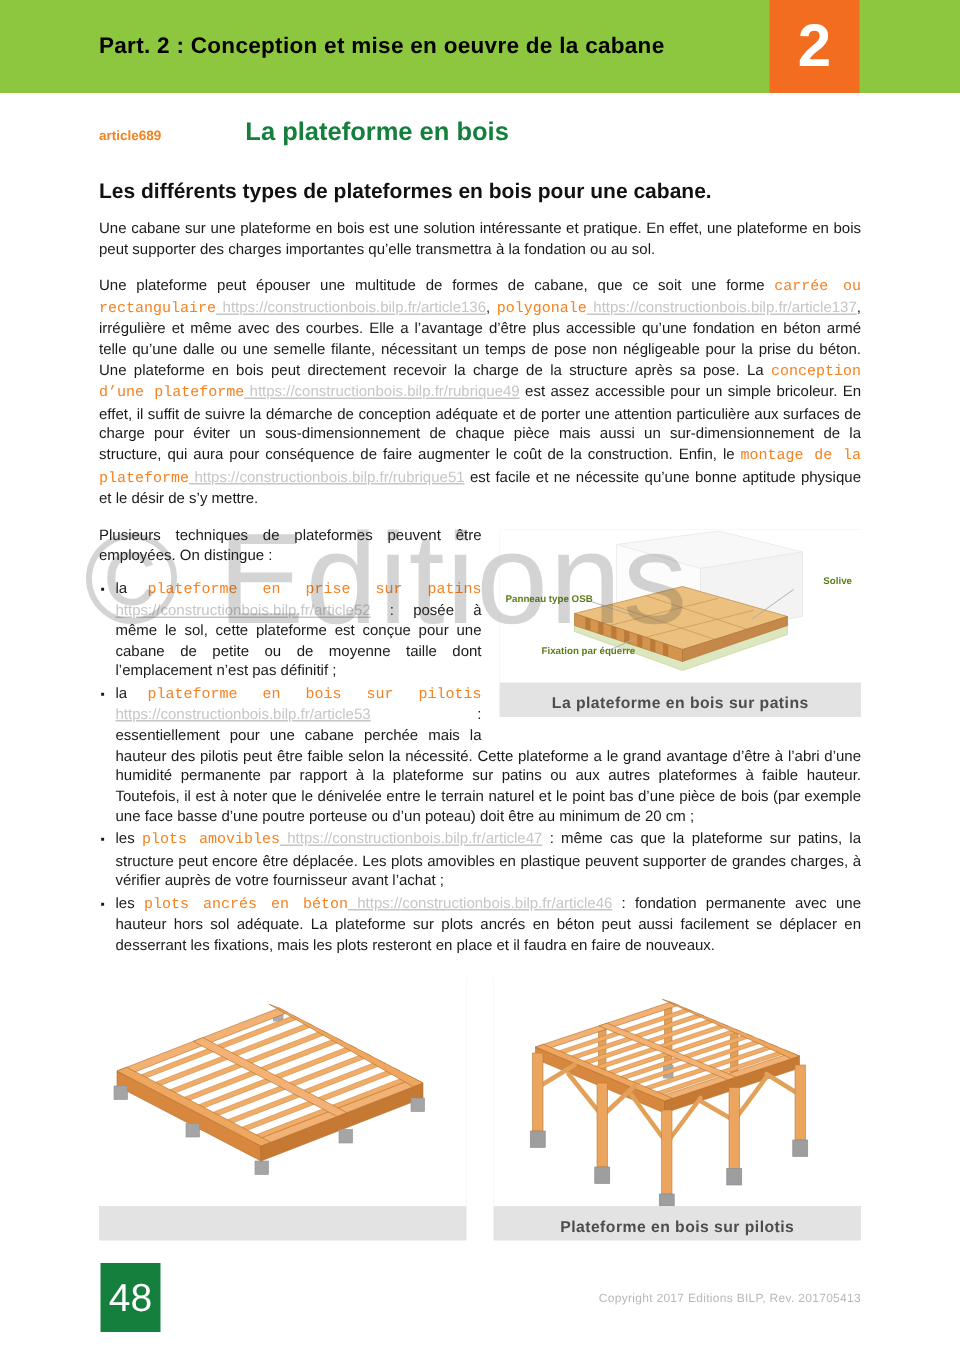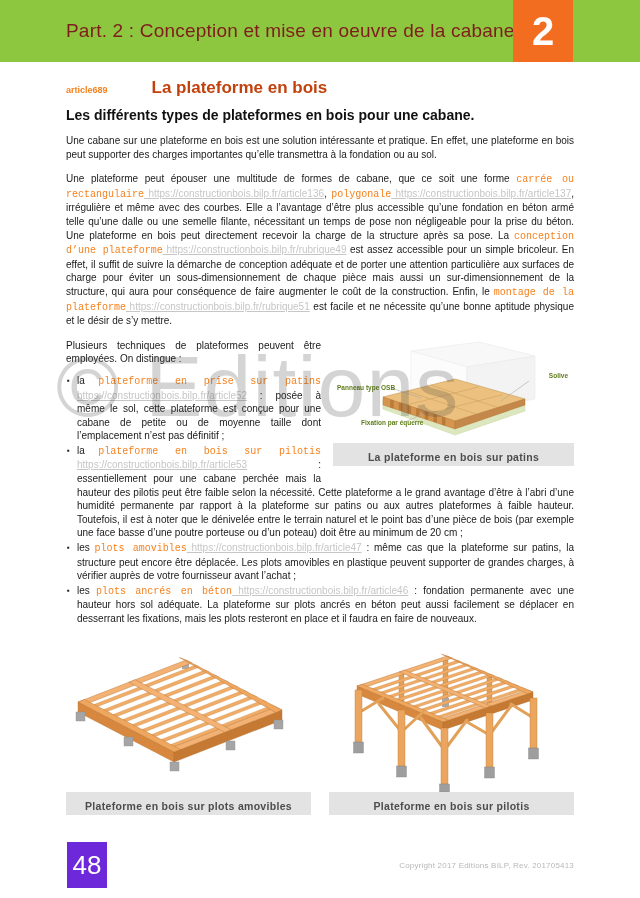--- a/index.html
+++ b/index.html
@@ -2,29 +2,29 @@
 <html><head>
 <meta charset="utf-8">
 <style>
   html,body{margin:0;padding:0;background:#ffffff;}
   .page{position:relative;width:640px;height:898px;background:#ffffff;overflow:hidden;
         font-family:"Liberation Sans",sans-serif;color:#1a1a1a;}
 
   
   .band{position:absolute;top:0;left:0;width:640px;height:62px;background:#8DC63F;}
   .band-title{position:absolute;left:66px;top:50%;transform:translateY(-50%);
-        color:#7f1d1d;font-size:19px;font-weight:normal;letter-spacing:0.2px;white-space:nowrap;}
+        color:#000000;font-size:15px;font-weight:bold;letter-spacing:0.2px;white-space:nowrap;}
   .chapter-box{position:absolute;left:513px;top:0;width:60px;height:62px;background:#F36D21;
         color:#fff;font-size:40px;font-weight:bold;display:flex;align-items:center;justify-content:center;}
 
   
-  .content{position:absolute;top:62px;left:0;width:640px;box-sizing:border-box;padding:16px 66px 0 66px;}
+  .content{position:absolute;top:50px;left:0;width:640px;box-sizing:border-box;padding:16px 66px 0 66px;}
   .article-head{display:flex;align-items:baseline;gap:8px;}
   .article-id{color:#F58220;font-size:9px;font-weight:bold;}
-  .article-title{color:#c2410c;font-size:17px;font-weight:bold;margin:0;padding-left:36px;}
+  .article-title{color:#15803d;font-size:17px;font-weight:bold;margin:12px;padding-left:36px;}
   .subtitle{font-size:14px;font-weight:bold;color:#111;margin:9px 0 0 0;}
   p.body{font-size:10px;line-height:13.6px;text-align:justify;margin:11px 0 0 0;}
   .seg-link{color:#F58220;font-family:Liberation Mono, monospace;}
   .seg-url{color:#C6C6C6;text-decoration:underline;}
 
   .wrap-zone{margin-top:11px;}
   .wrap-zone::after{content:"";display:block;clear:both;}
 
   
   figure{margin:0;}
@@ -47,21 +47,21 @@
   .bottom-figs{display:flex;gap:18px;margin-top:14px;}
   .bottom-figs .panel{width:245px;}
   .bottom-figs .panel-img{height:152px;}
 
   
   .watermark{position:absolute;left:56px;top:330px;z-index:60;pointer-events:none;
         color:rgba(60,60,60,0.22);font-weight:normal;font-size:86px;line-height:112px;
         letter-spacing:1px;white-space:nowrap;}
 
   
-  .pagenum{position:absolute;left:67px;top:842px;width:40px;height:46px;background:#6d28d9;
+  .pagenum{position:absolute;left:67px;top:842px;width:40px;height:46px;background:#15803d;
         color:#fff;font-size:26px;font-weight:normal;display:flex;align-items:center;justify-content:center;}
   .copyright{position:absolute;right:66px;top:861px;font-size:8px;color:#B8B8B8;letter-spacing:0.2px;}
 
   svg{display:block;}
 </style>
 </head>
 <body>
 
 <div class="page">
 
@@ -156,21 +156,20 @@
             <polygon points="120,20 216,70 209.5,72.5 113.5,17.5" fill="#EFA75F" stroke="#B06F2E" stroke-width="0.4"></polygon>
             <polygon points="62.8,42.3 158.8,92.3 165.2,89.7 69.2,39.7" fill="#F3B273" stroke="#B06F2E" stroke-width="0.4"></polygon>
 
             <rect x="10" y="72" width="9" height="9" fill="#A5A5A5" stroke="#8F8F8F" stroke-width="0.4"></rect>
             <rect x="58" y="97" width="9" height="9" fill="#A5A5A5" stroke="#8F8F8F" stroke-width="0.4"></rect>
             <rect x="104" y="122" width="9" height="9" fill="#A5A5A5" stroke="#8F8F8F" stroke-width="0.4"></rect>
             <rect x="160" y="101" width="9" height="9" fill="#A5A5A5" stroke="#8F8F8F" stroke-width="0.4"></rect>
             <rect x="208" y="80" width="9" height="9" fill="#A5A5A5" stroke="#8F8F8F" stroke-width="0.4"></rect>
           </svg>
         </div>
-        <figcaption>Plateforme en bois sur plots amovibles</figcaption>
       </figure>
 
       <figure class="panel">
         <div class="panel-img">
           <svg width="229" height="152" viewBox="0 0 229 152">
 
             <rect x="114" y="20" width="5" height="38" fill="#E3A059" stroke="#BF7C35" stroke-width="0.4"></rect>
             <rect x="70" y="34" width="5" height="40" fill="#E3A059" stroke="#BF7C35" stroke-width="0.4"></rect>
             <rect x="158" y="37" width="5" height="40" fill="#E3A059" stroke="#BF7C35" stroke-width="0.4"></rect>
             <rect x="113" y="58" width="7" height="9" fill="#A8A8A8"></rect>

